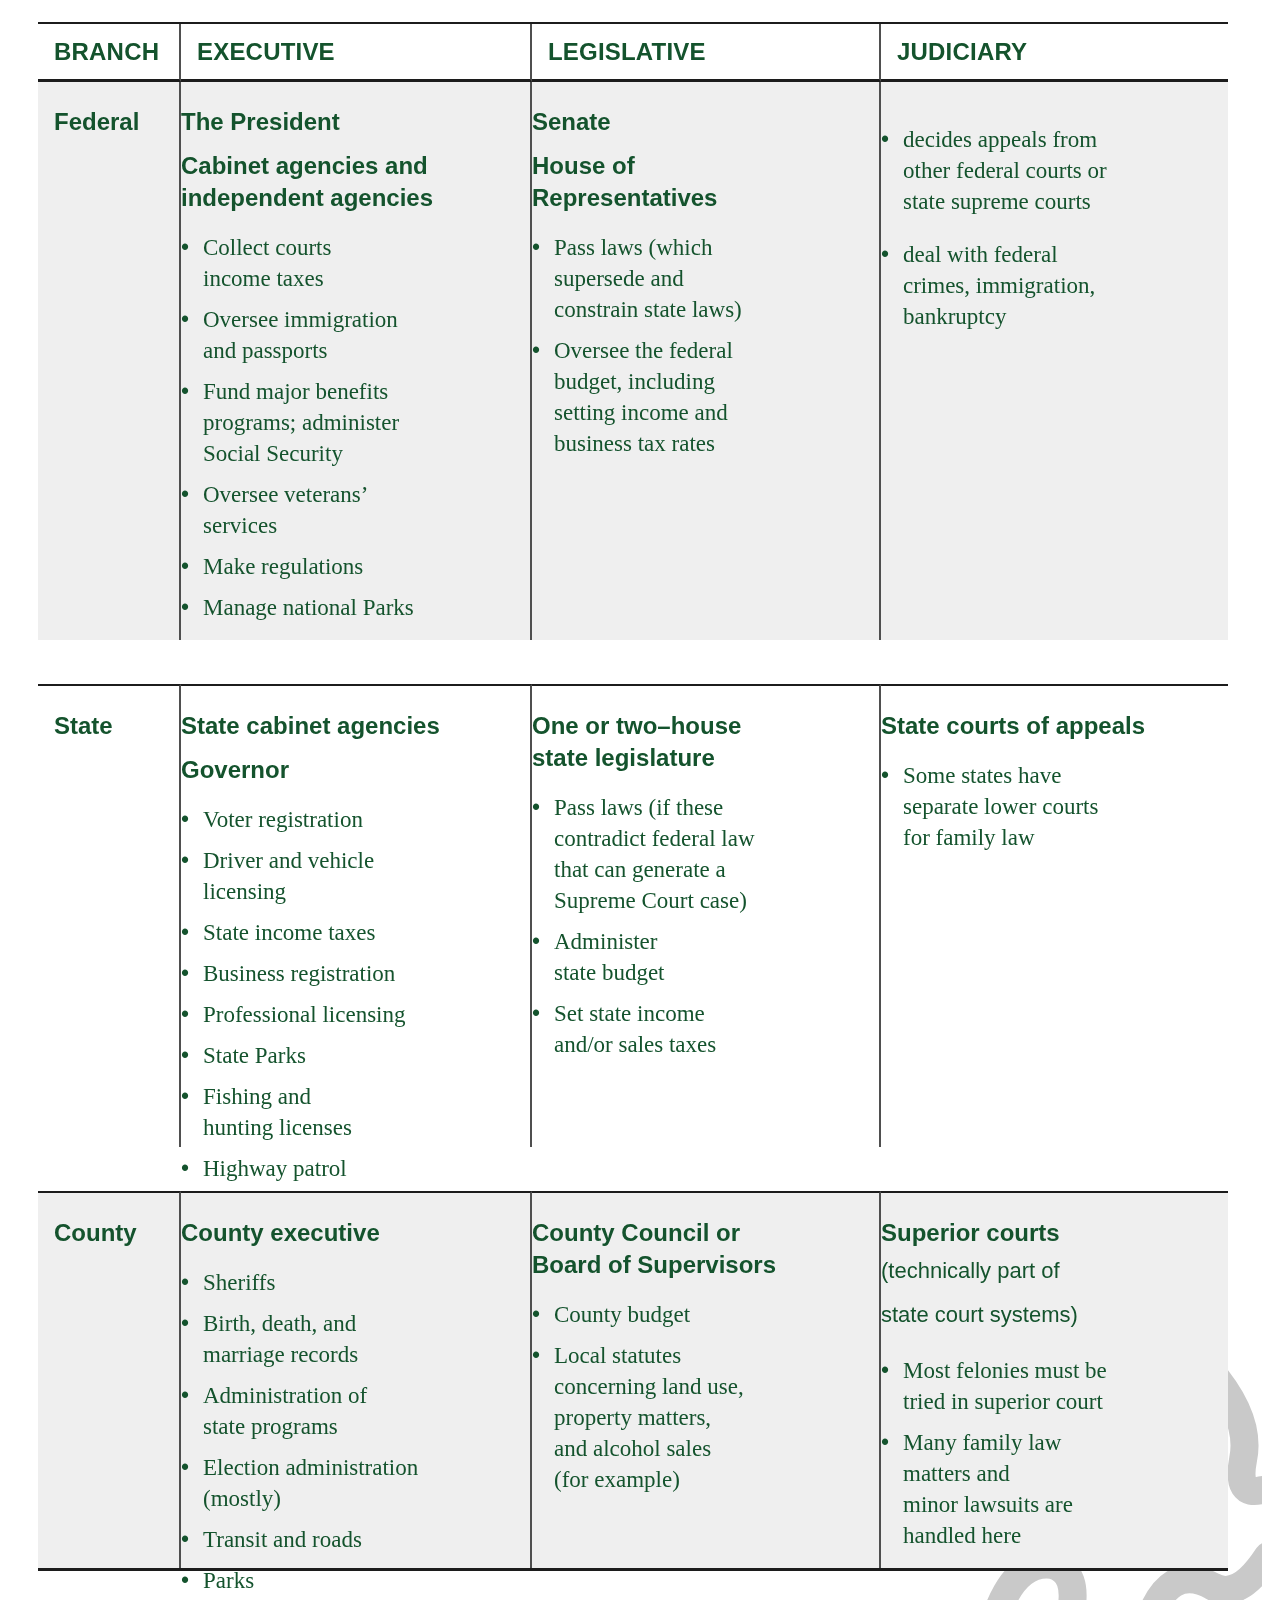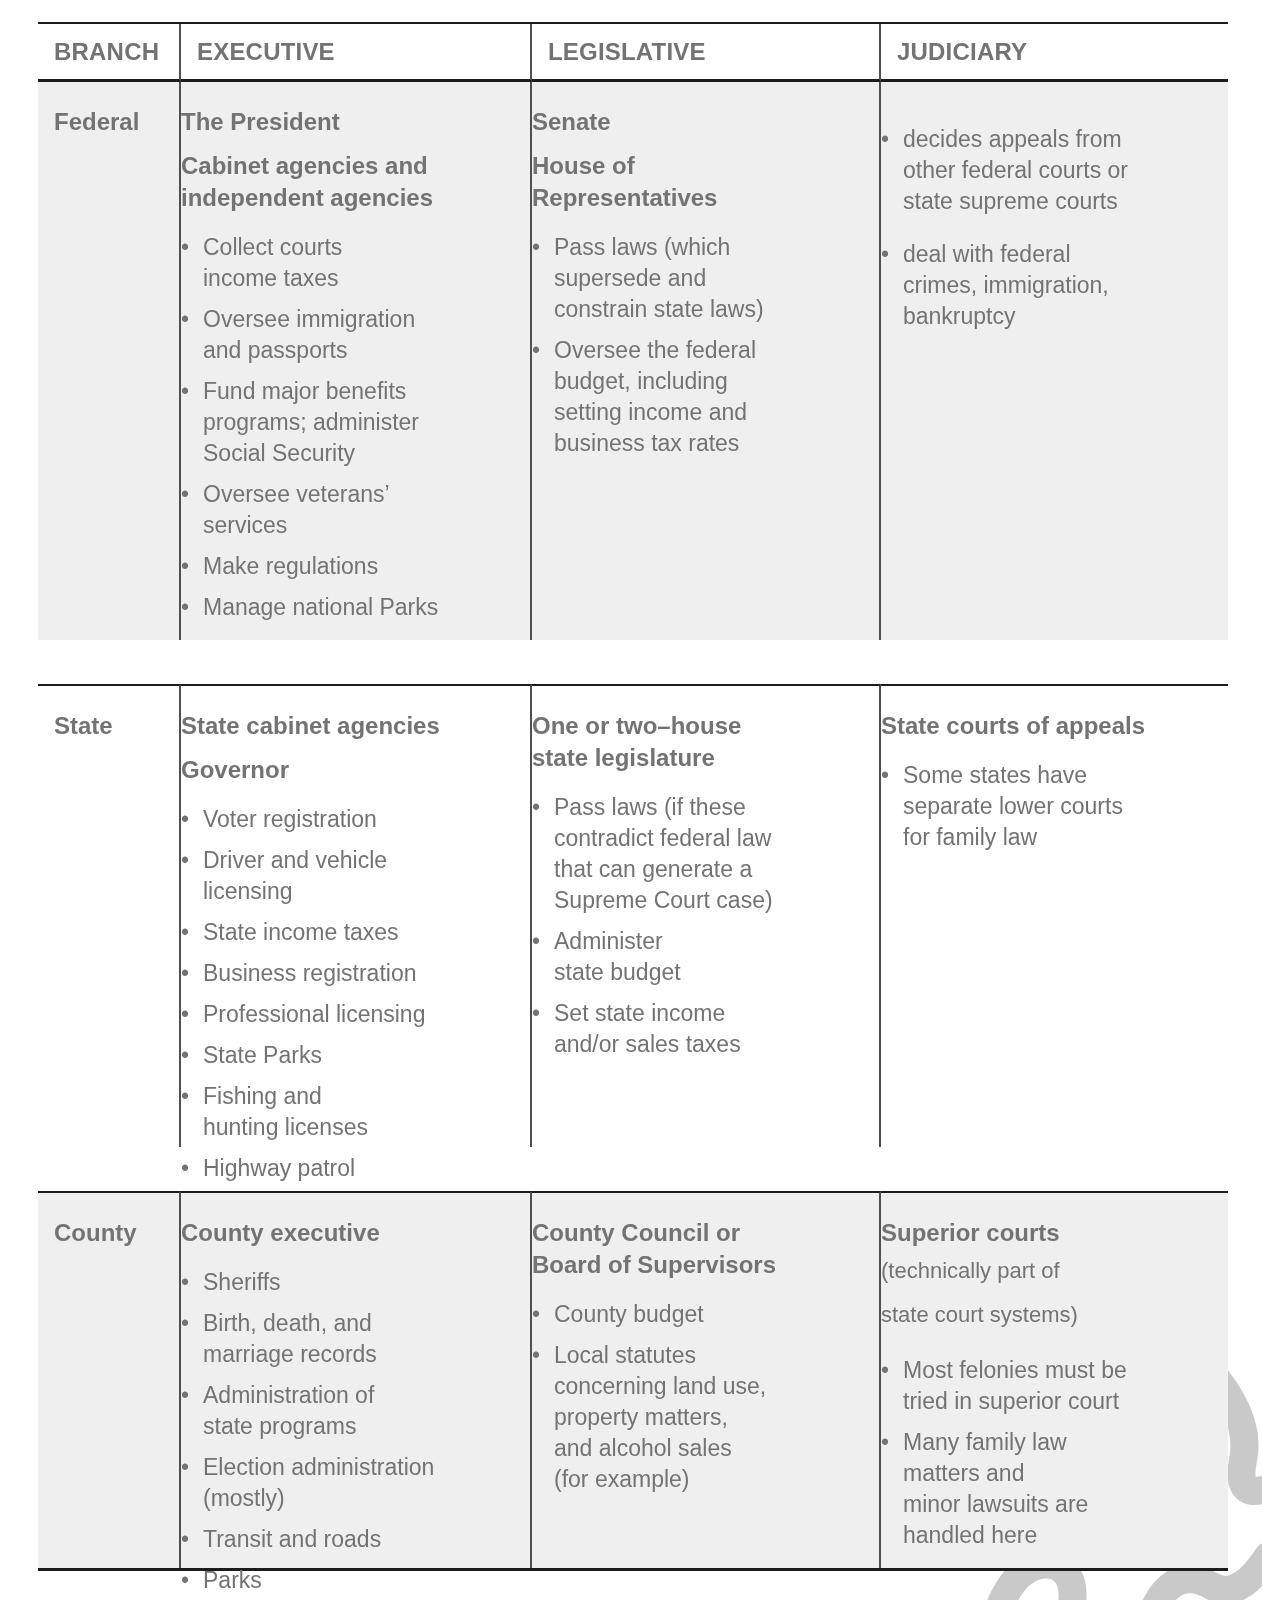--- a/index.html
+++ b/index.html
@@ -24,21 +24,21 @@
     position: absolute;
     left: 38px;
     top: 22px;
     width: 1190px;
     z-index: 1;
     display: grid;
     grid-template-columns: 143px 351px 349px 347px;
     grid-template-rows: 58px 558px 507px 421px;
     border-top: 2px solid #1c1c1c;
     border-bottom: 3px solid #1c1c1c;
-    color: #737373;
+    color: #14532d;
   }
   .cell {
     box-sizing: border-box;
     background: #ffffff;
   }
   .cell.shaded { background: #efefef; }
   .cell.vline { border-right: 2px solid #4f4f4f; }
   .cell.rowline { border-top: 2px solid #1c1c1c; margin-top: 44px; }
   .th {
     display: flex;
@@ -81,20 +81,21 @@
     font-size: 23px;
     line-height: 31px;
   }
   .bullet-item .dot {
     flex: 0 0 22px;
     text-align: left;
   }
   .bullet-item .btext {
     flex: 1 1 auto;
     white-space: pre-line;
+    font-family: Liberation Serif, serif;
   }
 </style>
 </head>
 <body>
 
 <div class="page">
 
   <svg class="watermark-svg" viewBox="0 0 1262 1600" xmlns="http://www.w3.org/2000/svg" aria-hidden="true">
     <g fill="none" stroke="#c9c9c9" stroke-width="28" stroke-linecap="round">
       <path d="M 1208 1368 Q 1252 1418 1243 1460 Q 1236 1497 1262 1490"></path>

